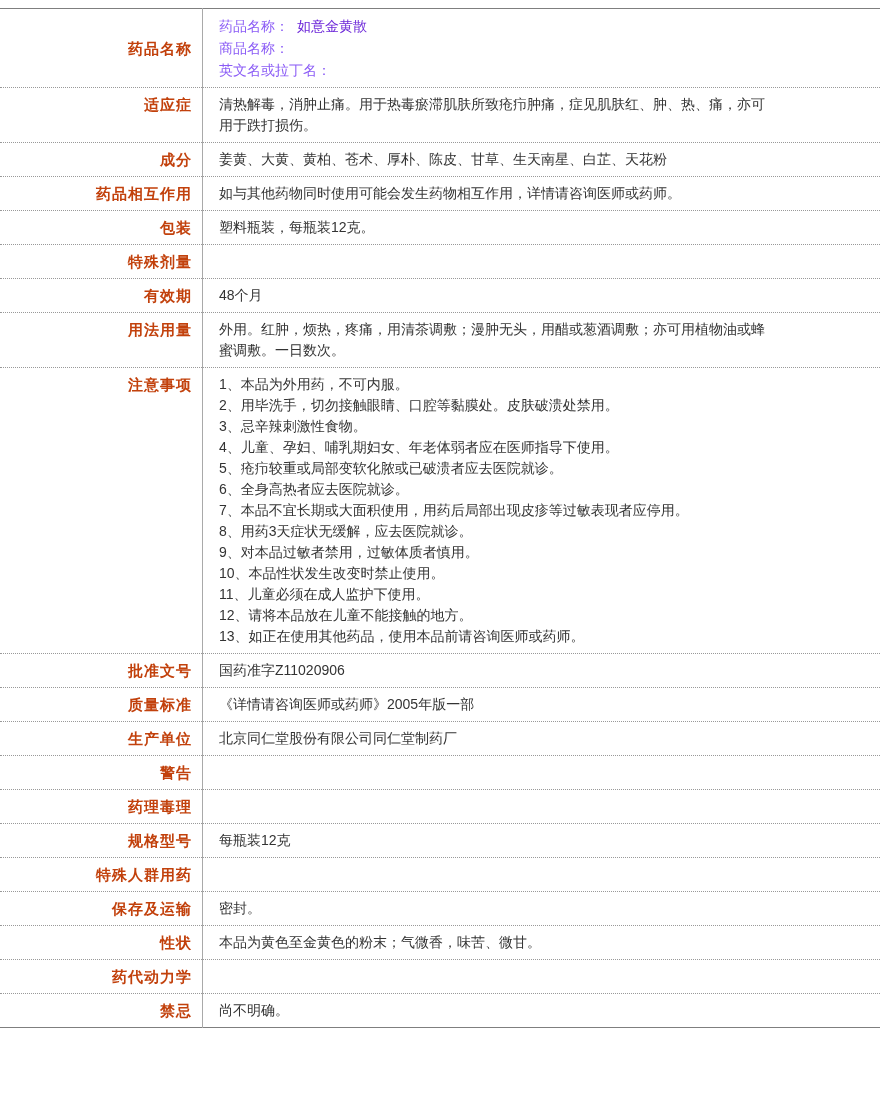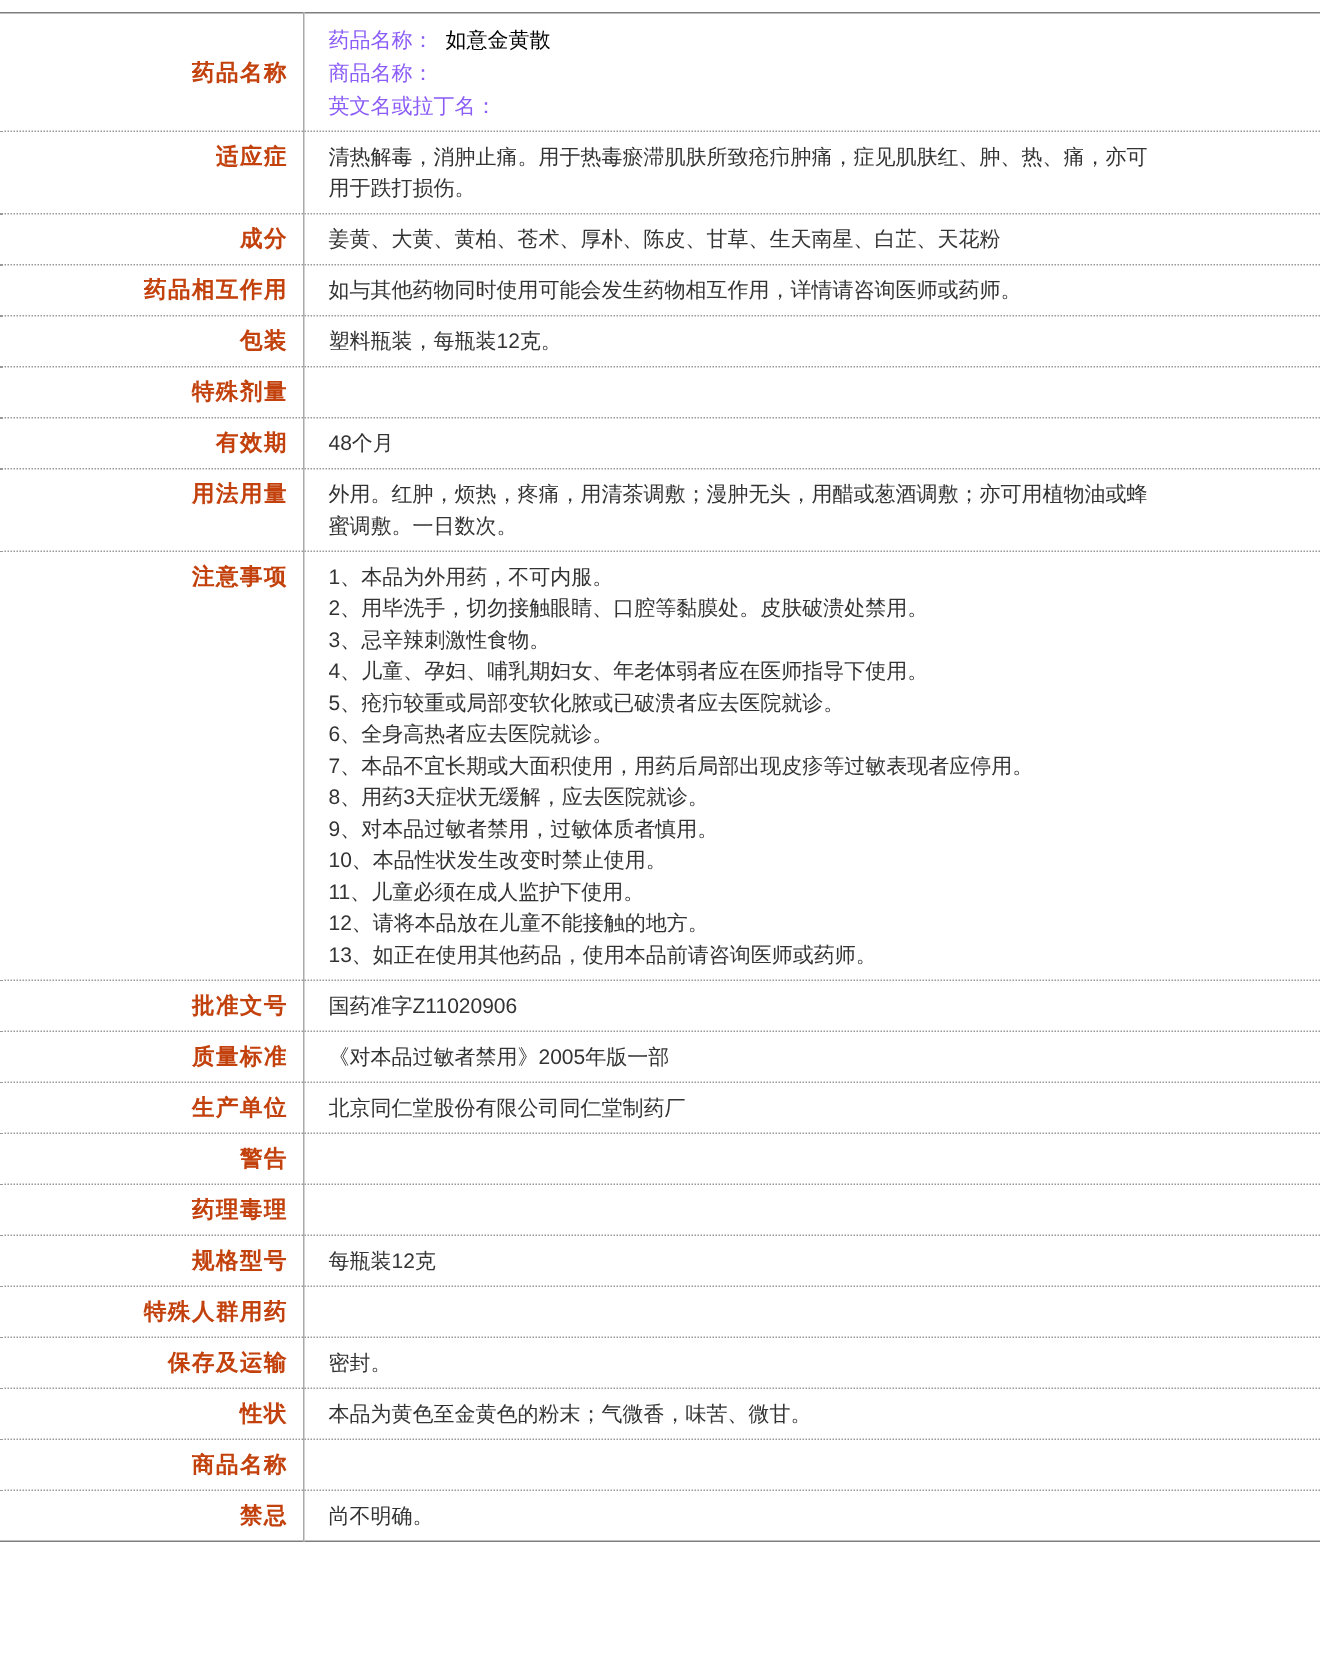--- a/index.html
+++ b/index.html
@@ -41,21 +41,21 @@
   tr + tr > td {
     border-top: 1px dotted #999999;
   }
   .value-text {
     max-width: 558px;
     min-height: 21px;
   }
   .muted { color: #8b5cf6; }
   tr.name-row td.label-cell { vertical-align: middle; }
   .name-line { line-height: 22px; }
-  .name-line .drug-name-value { margin-left: 8px; color: #000000; }
+  .name-line .drug-name-value { margin-left: 8px; color: #6d28d9; }
   .notes-line { line-height: 21px; }
 </style>
 </head>
 <body>
 
 <table class="drug-table">
   <tbody>
     <tr class="name-row">
       <td class="label-cell">药品名称</td>
       <td class="value-cell">
@@ -142,21 +142,21 @@
     <tr>
       <td class="label-cell">批准文号</td>
       <td class="value-cell">
           <div class="value-text">国药准字Z11020906</div>
         </td>
     </tr>
 
     <tr>
       <td class="label-cell">质量标准</td>
       <td class="value-cell">
-          <div class="value-text">《对本品过敏者禁用》2005年版一部</div>
+          <div class="value-text">《详情请咨询医师或药师》2005年版一部</div>
         </td>
     </tr>
 
     <tr>
       <td class="label-cell">生产单位</td>
       <td class="value-cell">
           <div class="value-text">北京同仁堂股份有限公司同仁堂制药厂</div>
         </td>
     </tr>
 
@@ -196,21 +196,21 @@
     </tr>
 
     <tr>
       <td class="label-cell">性状</td>
       <td class="value-cell">
           <div class="value-text">本品为黄色至金黄色的粉末；气微香，味苦、微甘。</div>
         </td>
     </tr>
 
     <tr>
-      <td class="label-cell">商品名称</td>
+      <td class="label-cell">药代动力学</td>
       <td class="value-cell">
           <div class="value-text"></div>
         </td>
     </tr>
 
     <tr>
       <td class="label-cell">禁忌</td>
       <td class="value-cell">
           <div class="value-text">尚不明确。</div>
         </td>

